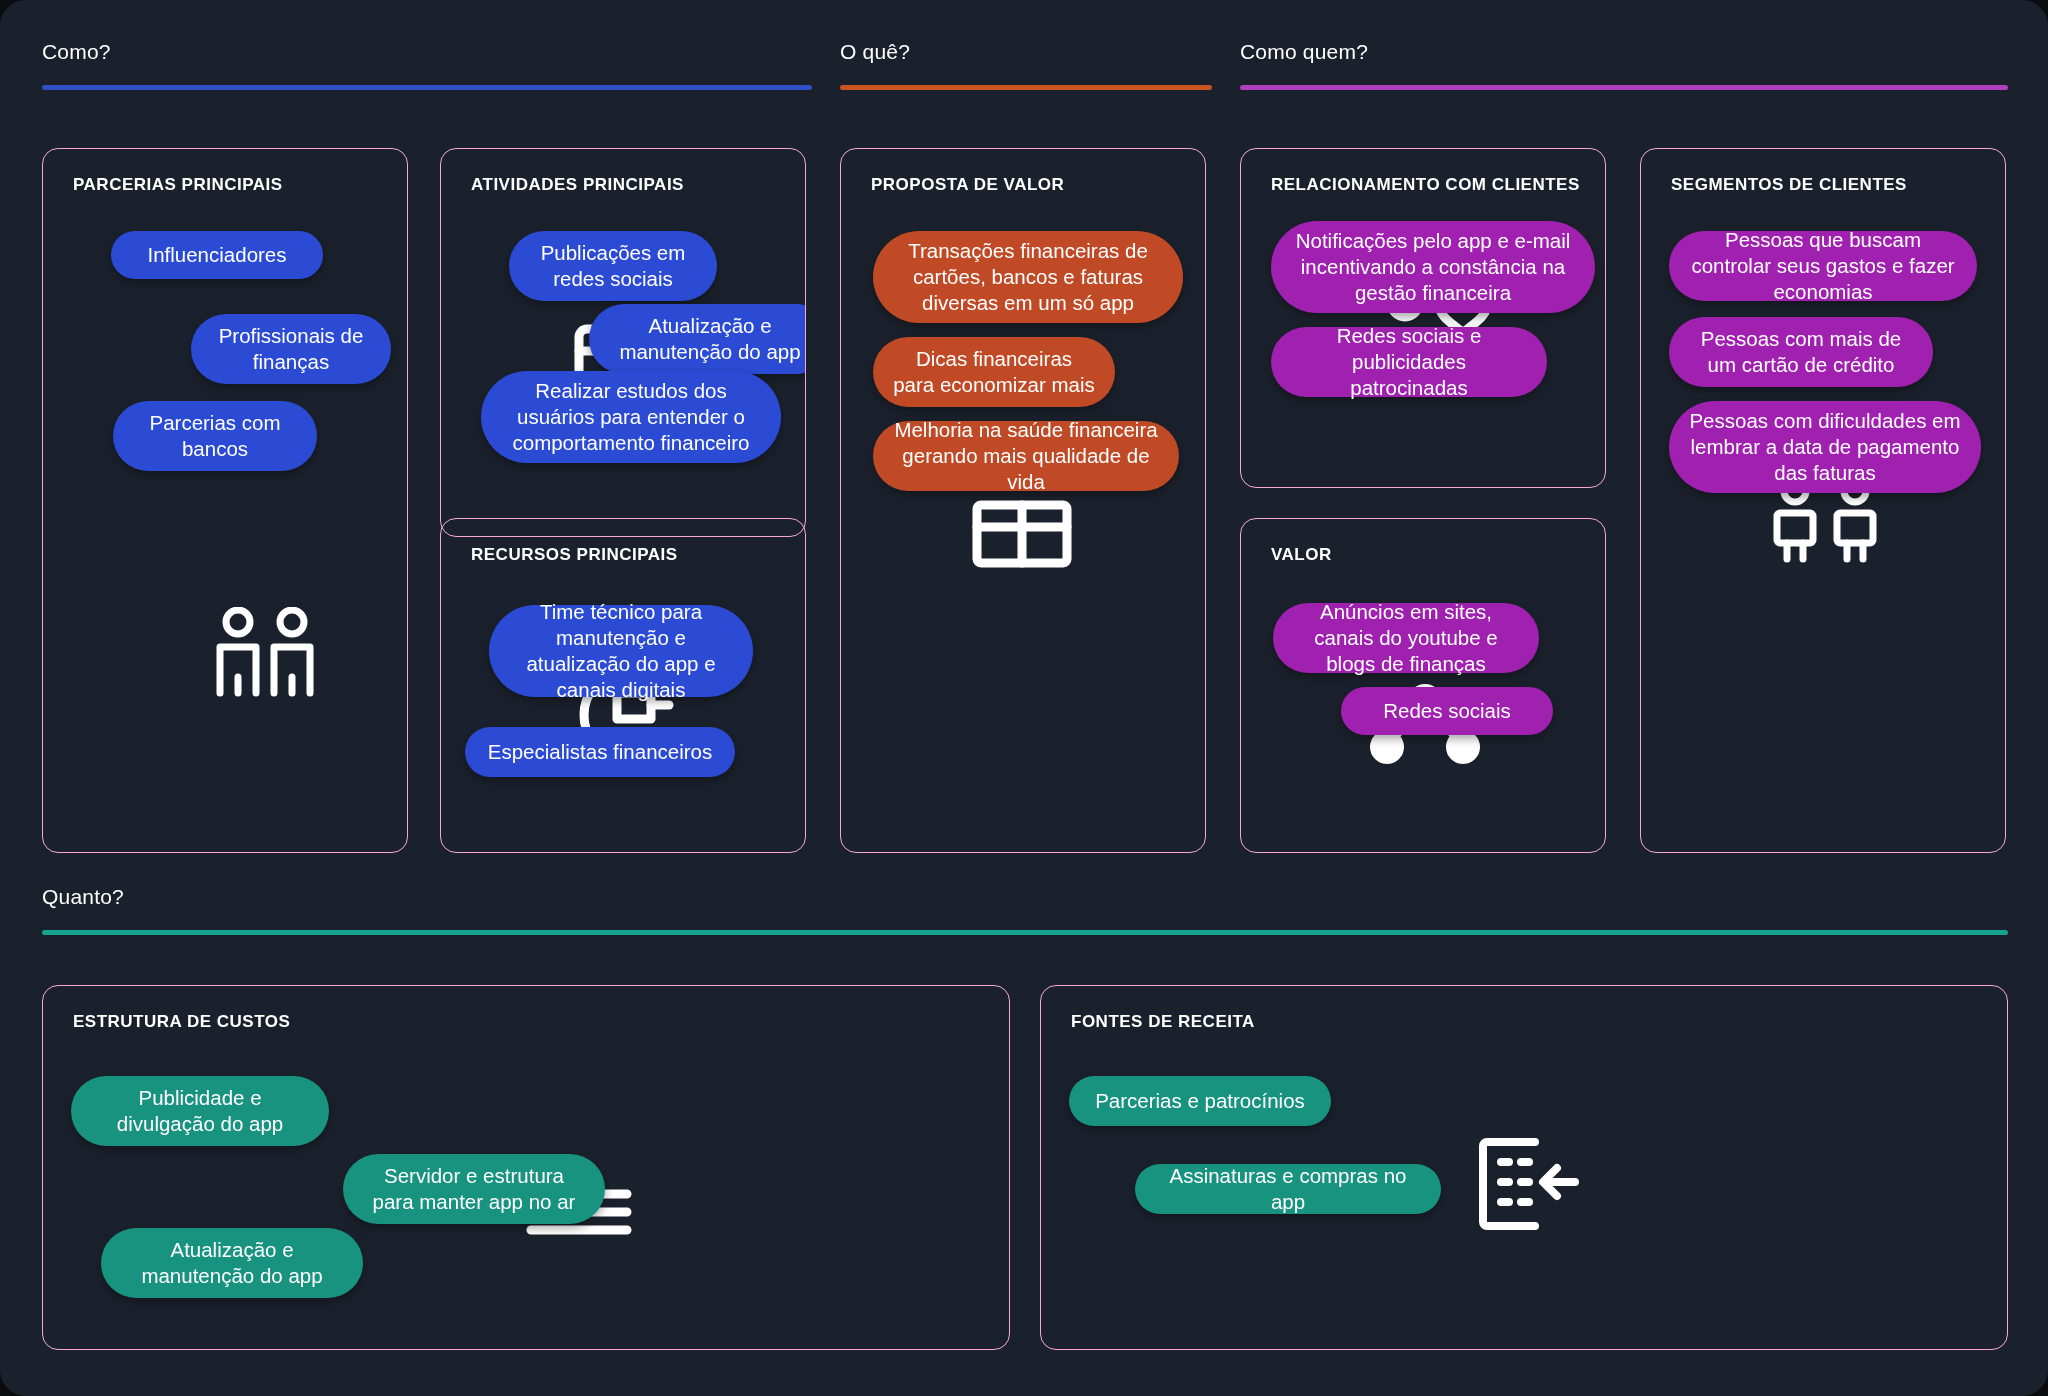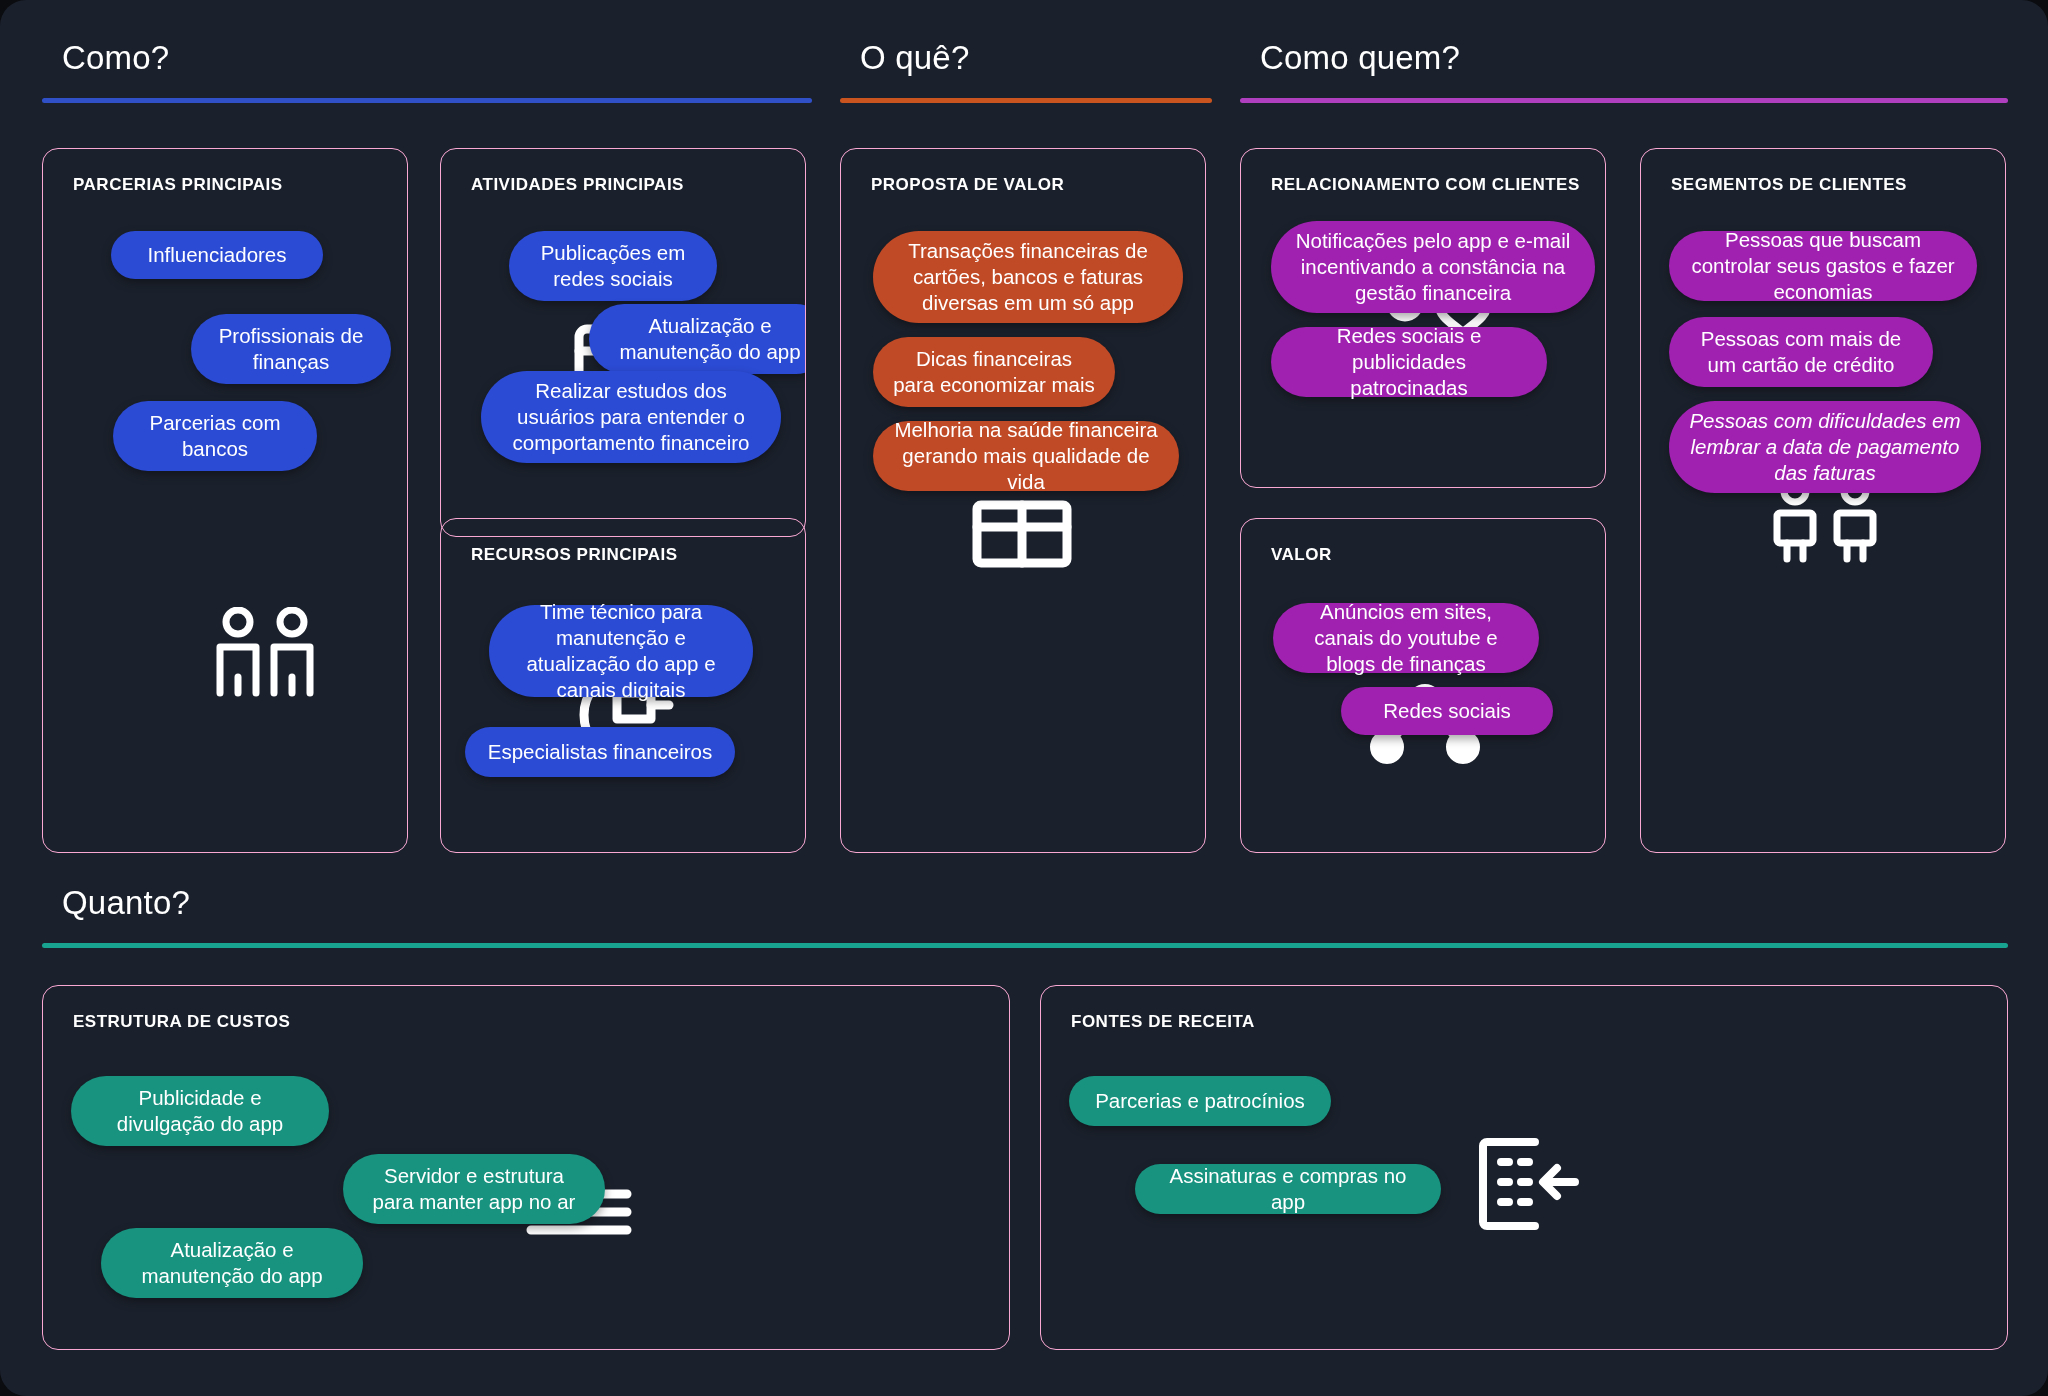--- a/index.html
+++ b/index.html
@@ -21,27 +21,26 @@
     border-radius: 26px;
     padding: 0;
     overflow: hidden;
   }
 
   
   .section-head {
     position: absolute;
   }
   .section-title {
-    font-size: 33px;
+    font-size: 21px;
     font-weight: 400;
     color: #ffffff;
     letter-spacing: 0.2px;
     line-height: 1.1;
     white-space: nowrap;
-    margin-left: 20px;
   }
   .section-rule {
     height: 5px;
     border-radius: 3px;
     margin-top: 22px;
   }
 
   
   .card {
     position: absolute;
@@ -255,21 +254,21 @@
     </div>
 
     <div class="pill" style="left:28px; top:82px; width:308px; height:70px; background:#a020b0;">
       <span>Pessoas que buscam controlar seus gastos e fazer economias</span>
     </div>
 
     <div class="pill" style="left:28px; top:168px; width:264px; height:70px; background:#a020b0;">
       <span>Pessoas com mais de um cartão de crédito</span>
     </div>
 
-    <div class="pill" style="left:28px; top:252px; width:312px; height:92px; background:#a020b0;font-style:italic;">
+    <div class="pill" style="left:28px; top:252px; width:312px; height:92px; background:#a020b0;">
       <span>Pessoas com dificuldades em lembrar a data de pagamento das faturas</span>
     </div>
   </div>
 
   <div class="section-head" style="left:42px; top:885px; width:1966px;">
     <div class="section-title">Quanto?</div>
     <div class="section-rule" style="background:#18a290;"></div>
   </div>
 
   <div class="card" style="left:42px; top:985px; width:968px; height:365px;">

